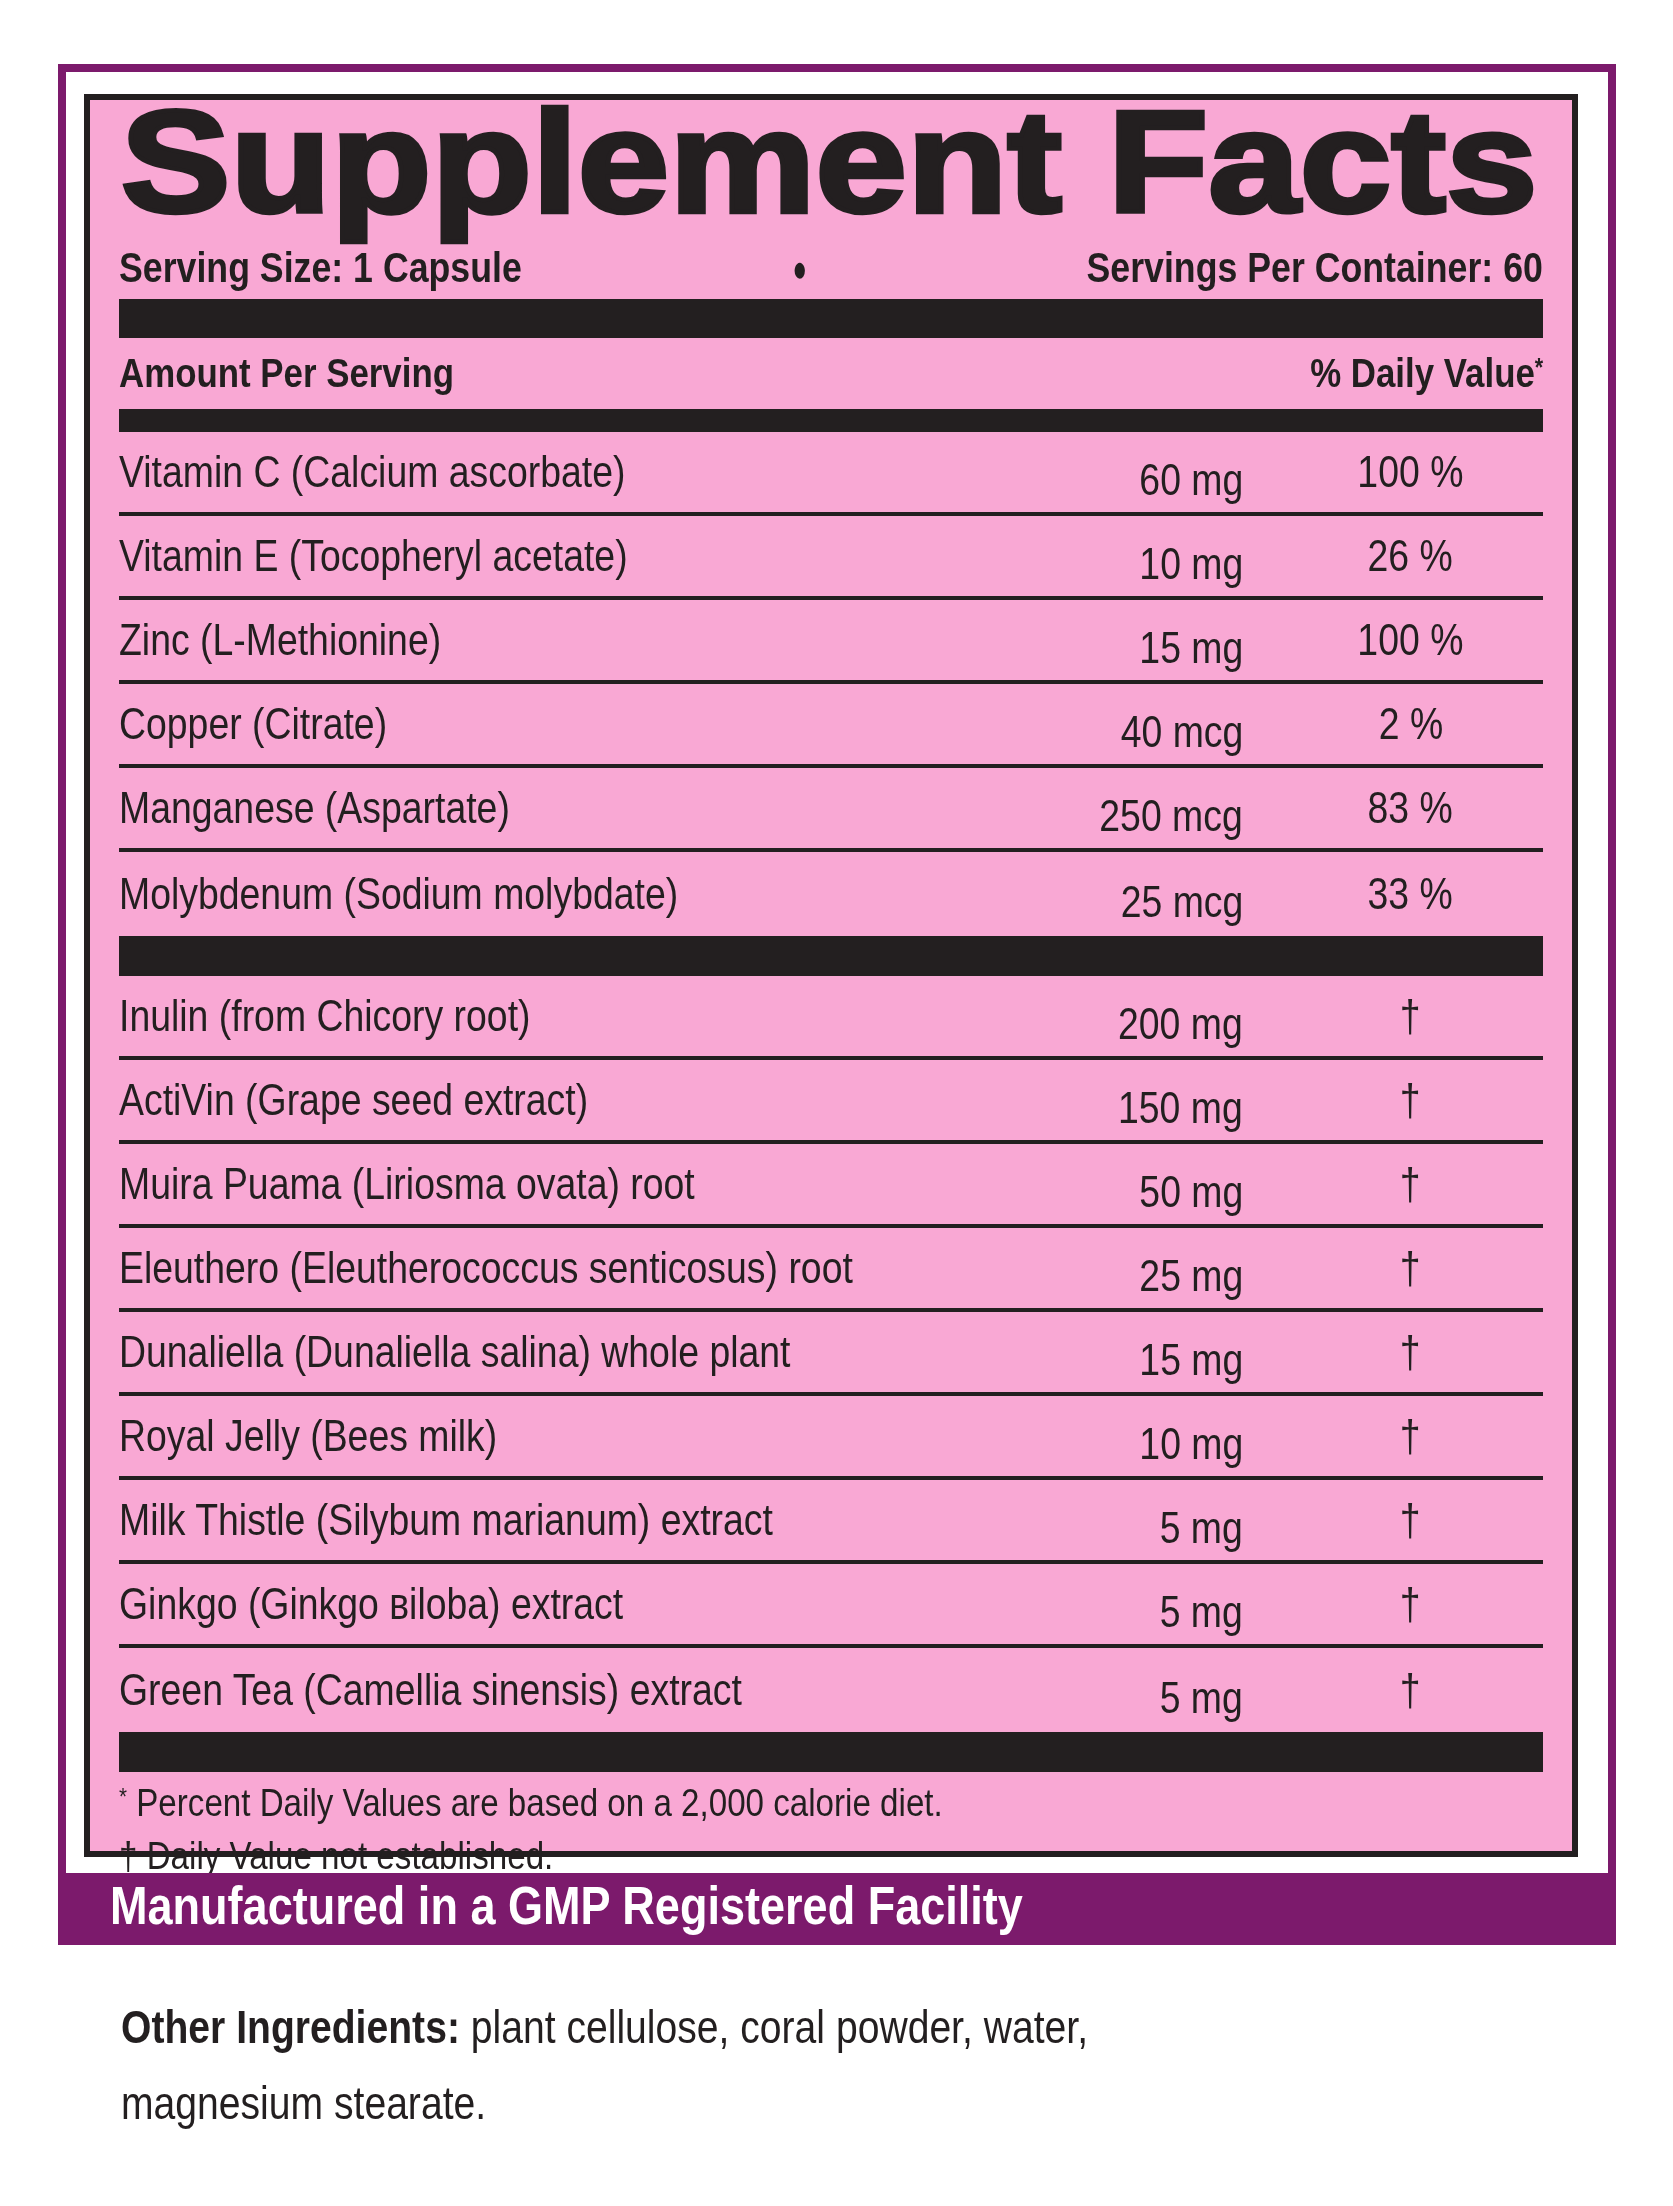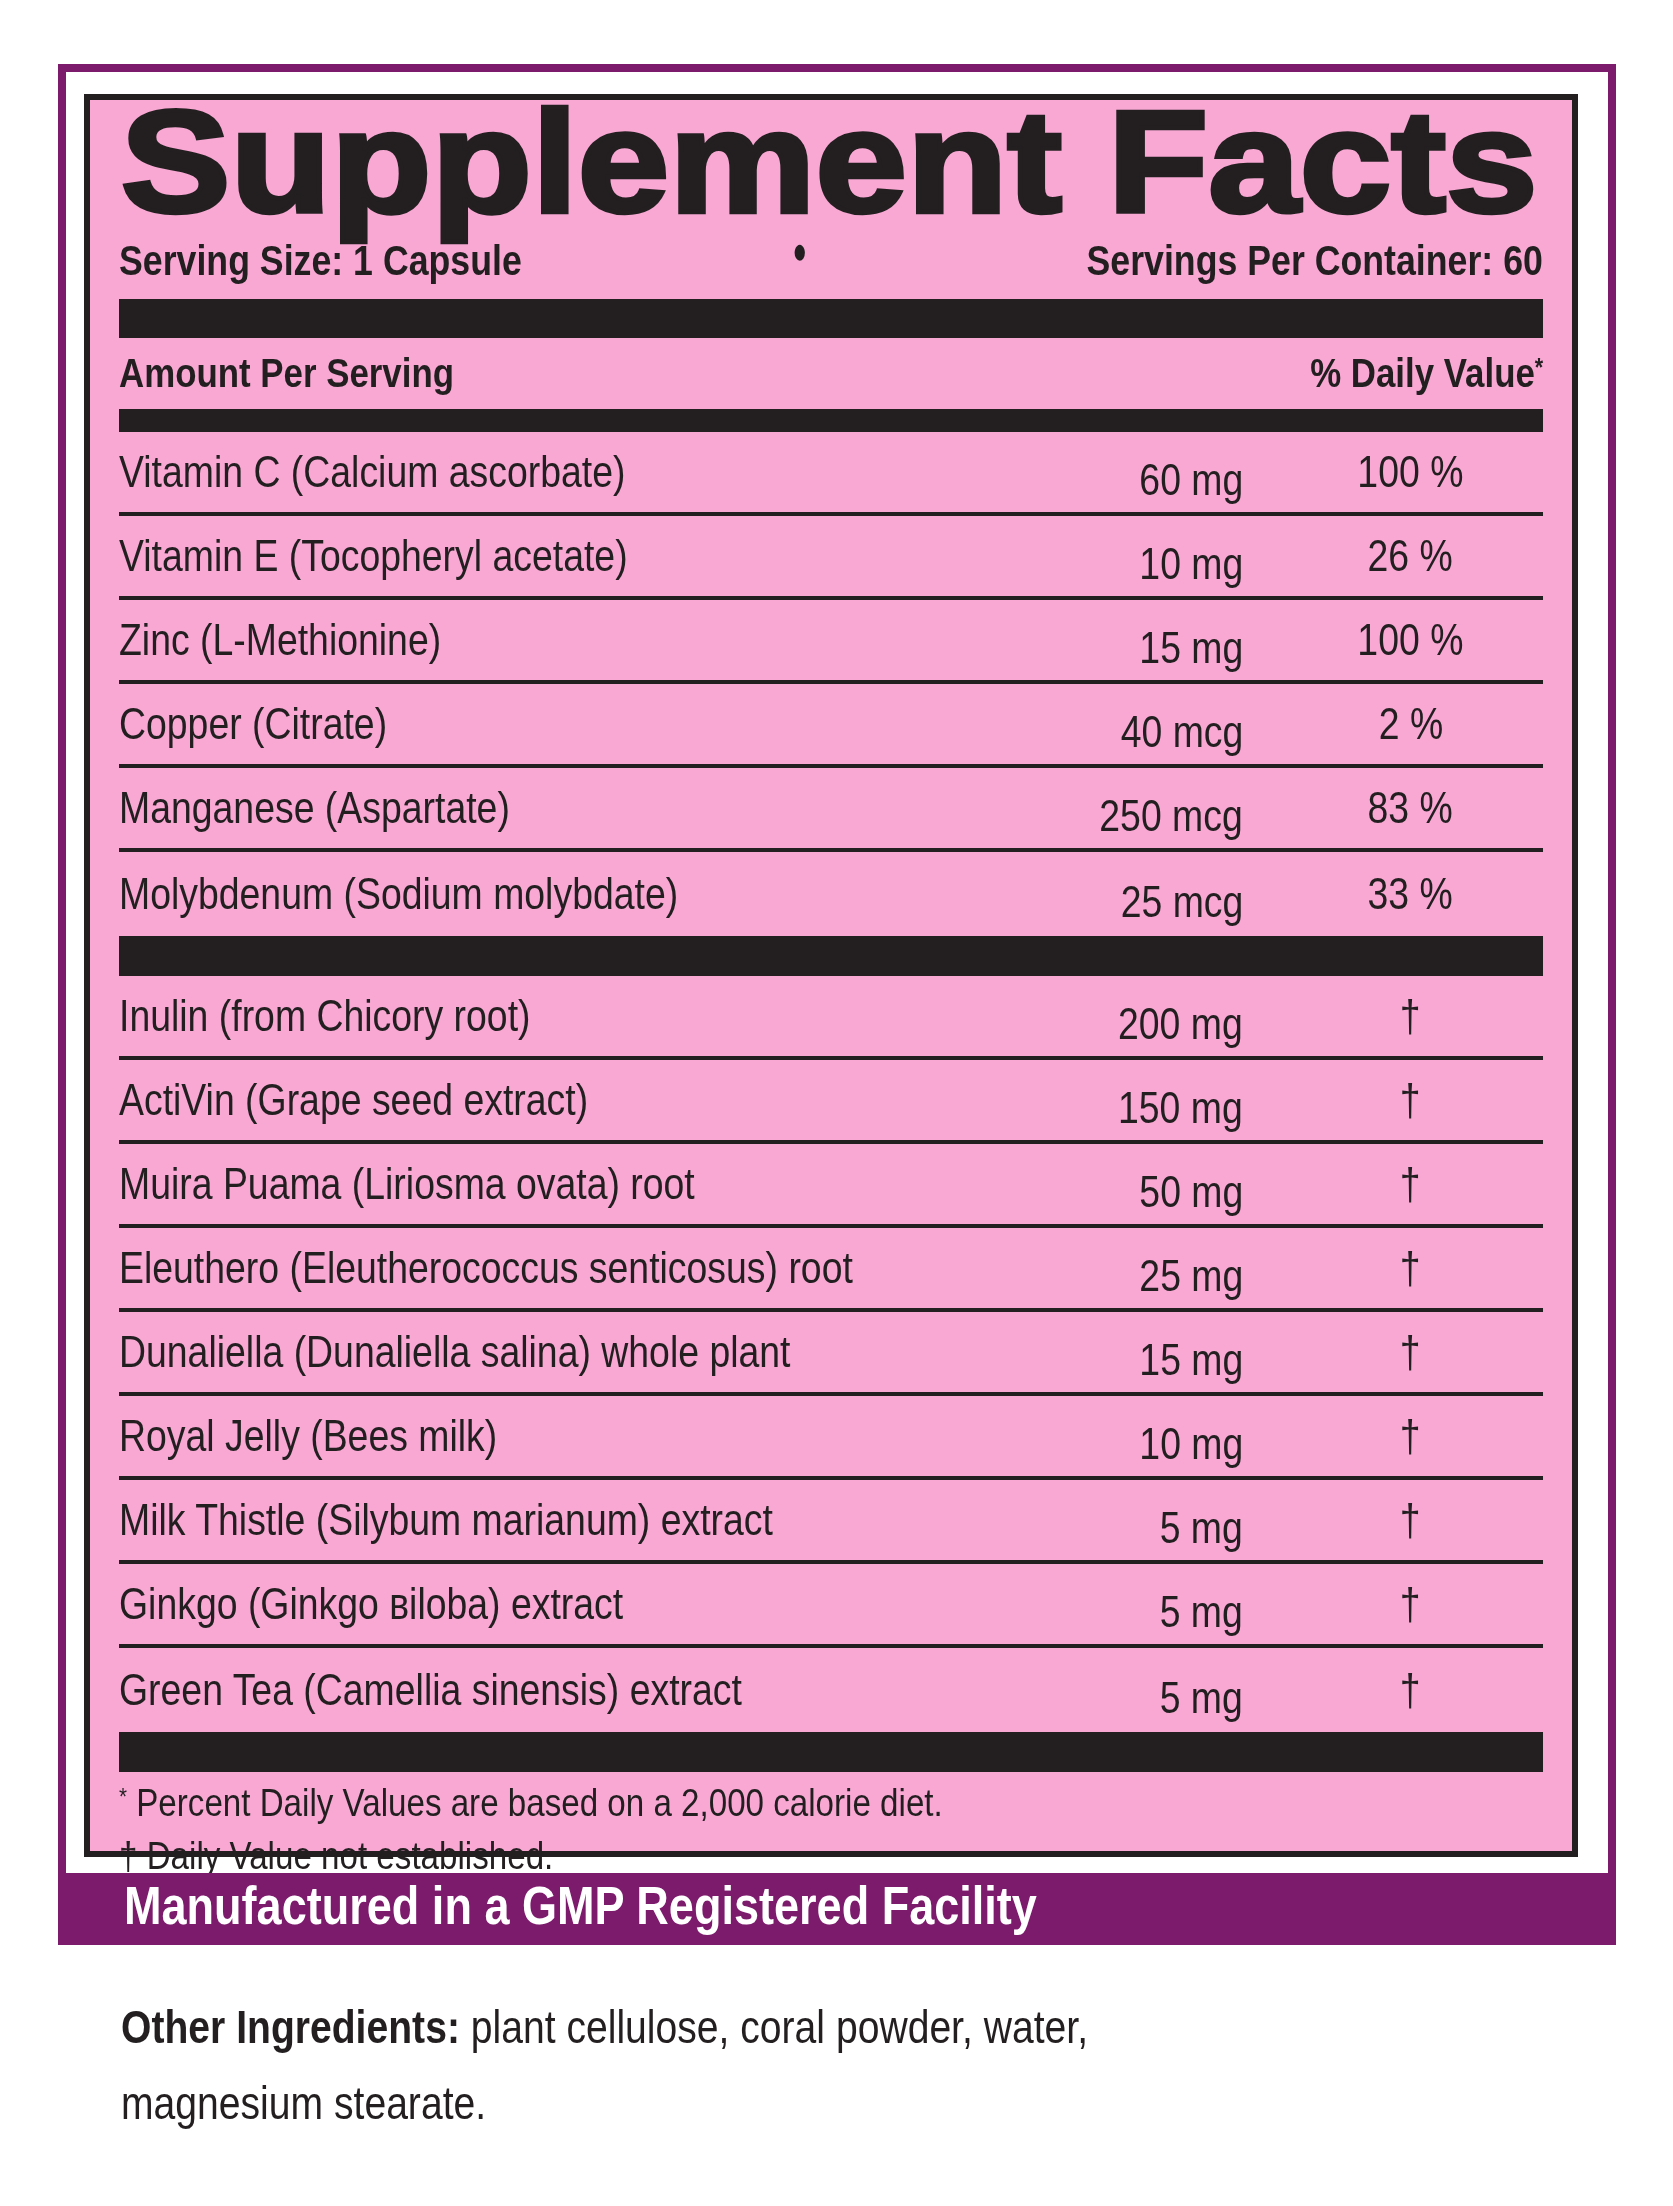--- a/index.html
+++ b/index.html
@@ -13,21 +13,21 @@
     position:absolute;left:58px;top:64px;width:1558px;height:1881px;
     border:8.8px solid #7c1a6c;background:transparent;
   }
   .facts-panel{
     position:absolute;left:84px;top:94px;width:1494px;height:1763px;
     border:6.2px solid #231f20;background:#f9a8d4;
     padding:5.3px 29px 0 29px;
   }
   .title-svg{display:block;width:1423px;height:132px;overflow:visible;}
   .serving-row{
-    display:flex;justify-content:space-between;
+    display:flex;justify-content:space-between;align-items:center;
     height:62px;font-size:42px;font-weight:bold;
   }
   .bullet{
     font-size:32px;line-height:1;transform:scale(0.75,1.15);
   }
   .bar{background:#231f20;width:100%;}
   .bar-thick{height:39px;}
   .bar-thin{height:23px;}
   .bar-mid{height:40px;}
   .header-row{
@@ -44,21 +44,21 @@
   .row .dv{width:265px;text-align:center;white-space:nowrap;}
   .cond-l{display:inline-block;transform:scaleX(0.85);transform-origin:0 50%;white-space:nowrap;}
   .cond-r{display:inline-block;transform:scaleX(0.85);transform-origin:100% 50%;white-space:nowrap;}
   .cond-c{display:inline-block;transform:scaleX(0.85);transform-origin:50% 50%;white-space:nowrap;}
   sup.mark{font-size:0.62em;position:relative;top:-0.45em;vertical-align:baseline;}
   .footnotes{margin-top:7px;font-size:39px;line-height:48px;}
   .footnote-line{display:block;}
   .gmp-banner{
     position:absolute;left:58px;top:1873px;width:1558px;height:64px;
     background:#7c1a6c;color:#ffffff;display:flex;align-items:center;
-    padding-left:66px;font-size:53px;font-weight:bold;
+    padding-left:52px;font-size:53px;font-weight:bold;
   }
   .other-ingredients{
     position:absolute;left:121px;top:1989px;width:1253px;
     font-size:46px;line-height:76px;color:#231f20;
     transform:scaleX(0.85);transform-origin:0 0;
   }
   .other-ingredients b{font-weight:bold;}
 </style>
 </head>
 <body>

